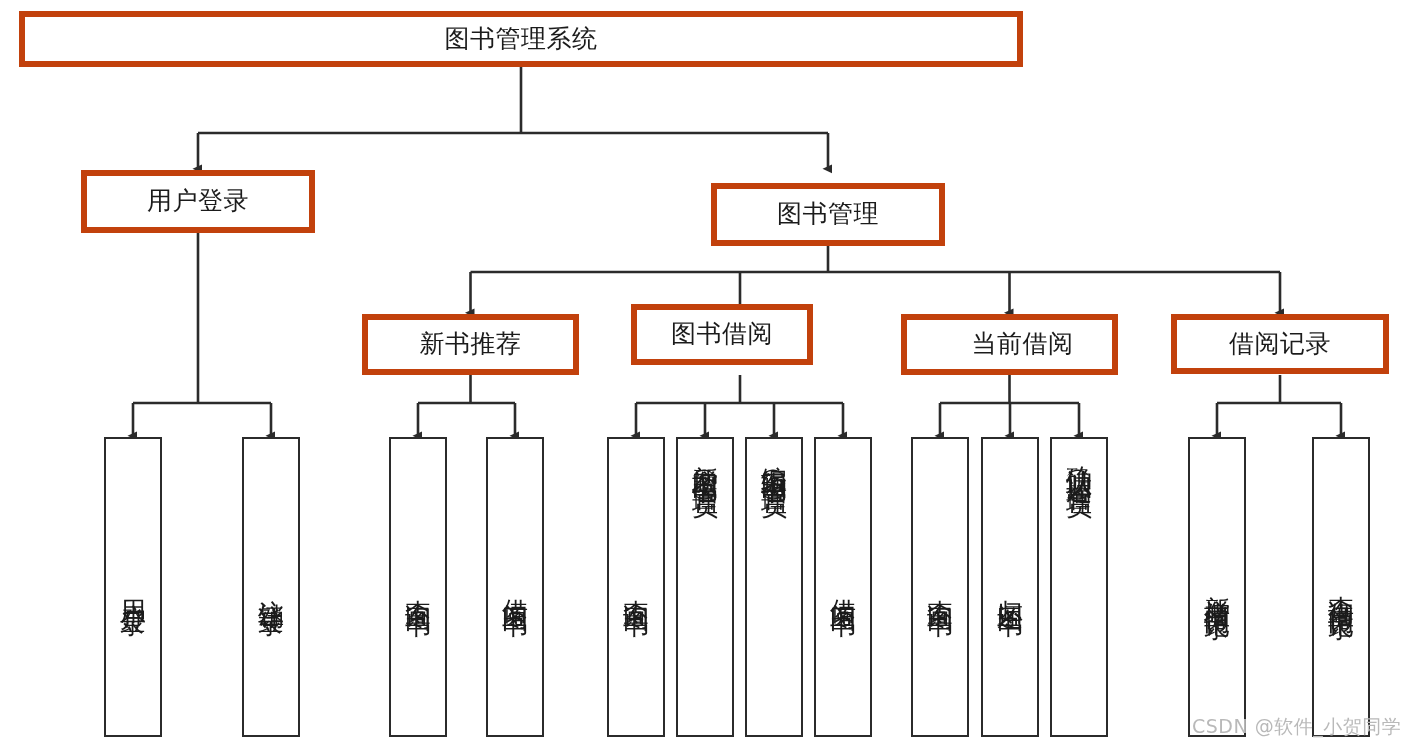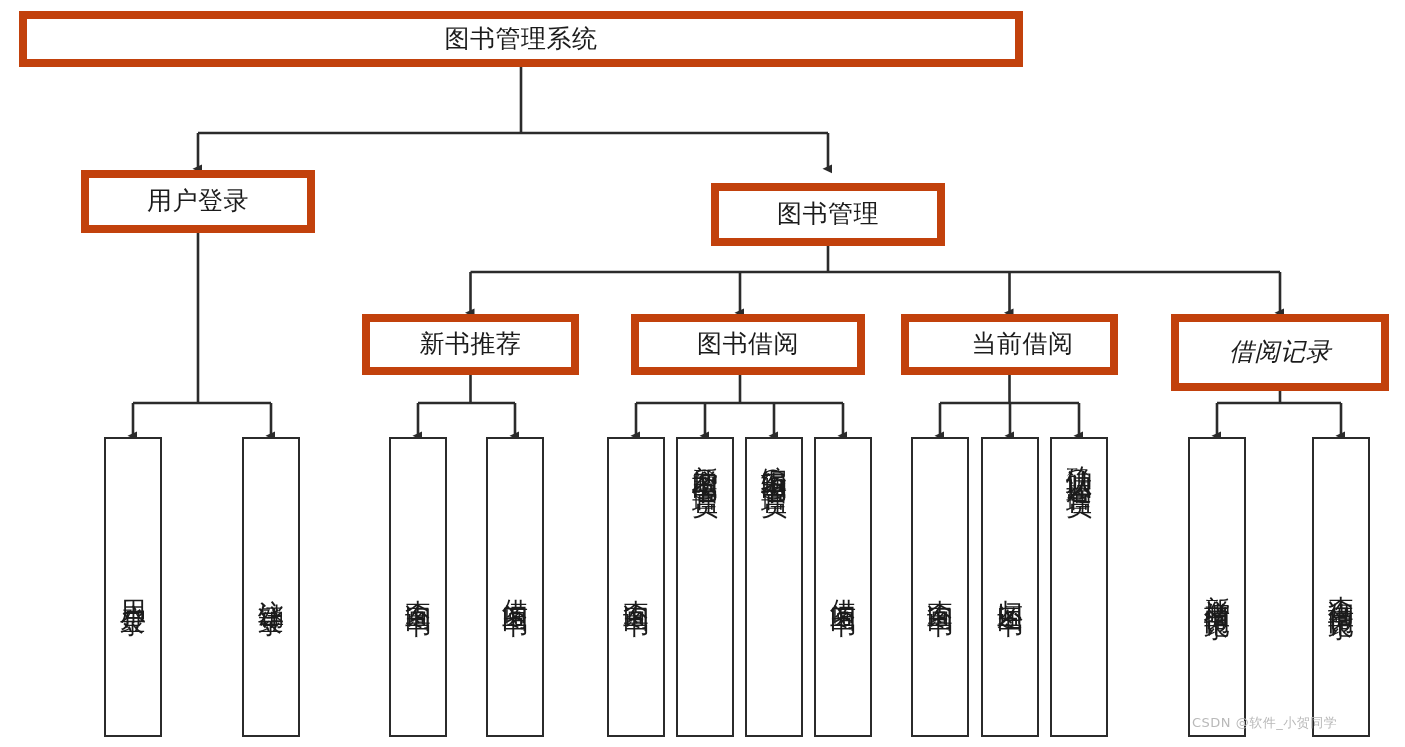--- a/index.html
+++ b/index.html
@@ -9,21 +9,21 @@
     width:1405px;height:747px;overflow:hidden;
   }
   #canvas{position:relative;width:1405px;height:747px;background:#ffffff;}
 
   svg.connectors{position:absolute;left:0;top:0;width:1405px;height:747px;pointer-events:none;}
 
   .node{
     position:absolute;
     box-sizing:border-box;
     background:#ffffff;
-    border:8px solid #c2410c;
+    border:6px solid #c2410c;
     display:flex;
     align-items:center;
     justify-content:center;
     color:#1b1b1b;
   }
   .node .label{
     font-size:25px;
     line-height:1.15;
     letter-spacing:0.5px;
     white-space:nowrap;
@@ -49,21 +49,21 @@
     letter-spacing:4px;
     color:#1b1b1b;
     white-space:nowrap;
     text-align:center;
   }
   .leaf.top-aligned{align-items:flex-start;}
   .leaf.top-aligned .vlabel{margin-top:6px;}
 
   .watermark{
     position:absolute;
-    font-size:13px;
+    font-size:19px;
     color:#b9b9b9;
     white-space:nowrap;
     letter-spacing:0.5px;
     font-family:"DejaVu Sans","Liberation Sans",sans-serif;
   }
 </style>
 </head>
 <body>
 
 <div id="canvas">
@@ -118,27 +118,27 @@
   <div class="node" style="left: 81px; top: 170px; width: 234px; height: 63px;">
     <span class="label">用户登录</span>
   </div>
   <div class="node" style="left: 711px; top: 170px; width: 234px; height: 63px; margin-top: 13px;">
     <span class="label">图书管理</span>
   </div>
 
   <div class="node" style="left: 362px; top: 314px; width: 217px; height: 61px; align-items: center;">
     <span class="label">新书推荐</span>
   </div>
-  <div class="node" style="left: 631px; top: 314px; width: 234px; height: 61px;">
+  <div class="node" style="left: 631px; top: 304px; width: 182px; height: 61px;">
     <span class="label">图书借阅</span>
   </div>
   <div class="node" style="left: 901px; top: 314px; width: 217px; height: 61px; padding-left: 26px;">
     <span class="label">当前借阅</span>
   </div>
-  <div class="node" style="left: 1171px; top: 314px; width: 218px; height: 77px; font-style: italic;">
+  <div class="node" style="left: 1171px; top: 314px; width: 218px; height: 60px;">
     <span class="label">借阅记录</span>
   </div>
 
   <div id="leaf-layer">
       <div class="leaf" style="left: 104px; top: 437px; width: 58px; height: 300px;">
         <span class="vlabel">用户登录</span>
       </div>
       <div class="leaf" style="left: 242px; top: 437px; width: 58px; height: 300px;">
         <span class="vlabel">注销登录</span>
       </div>

